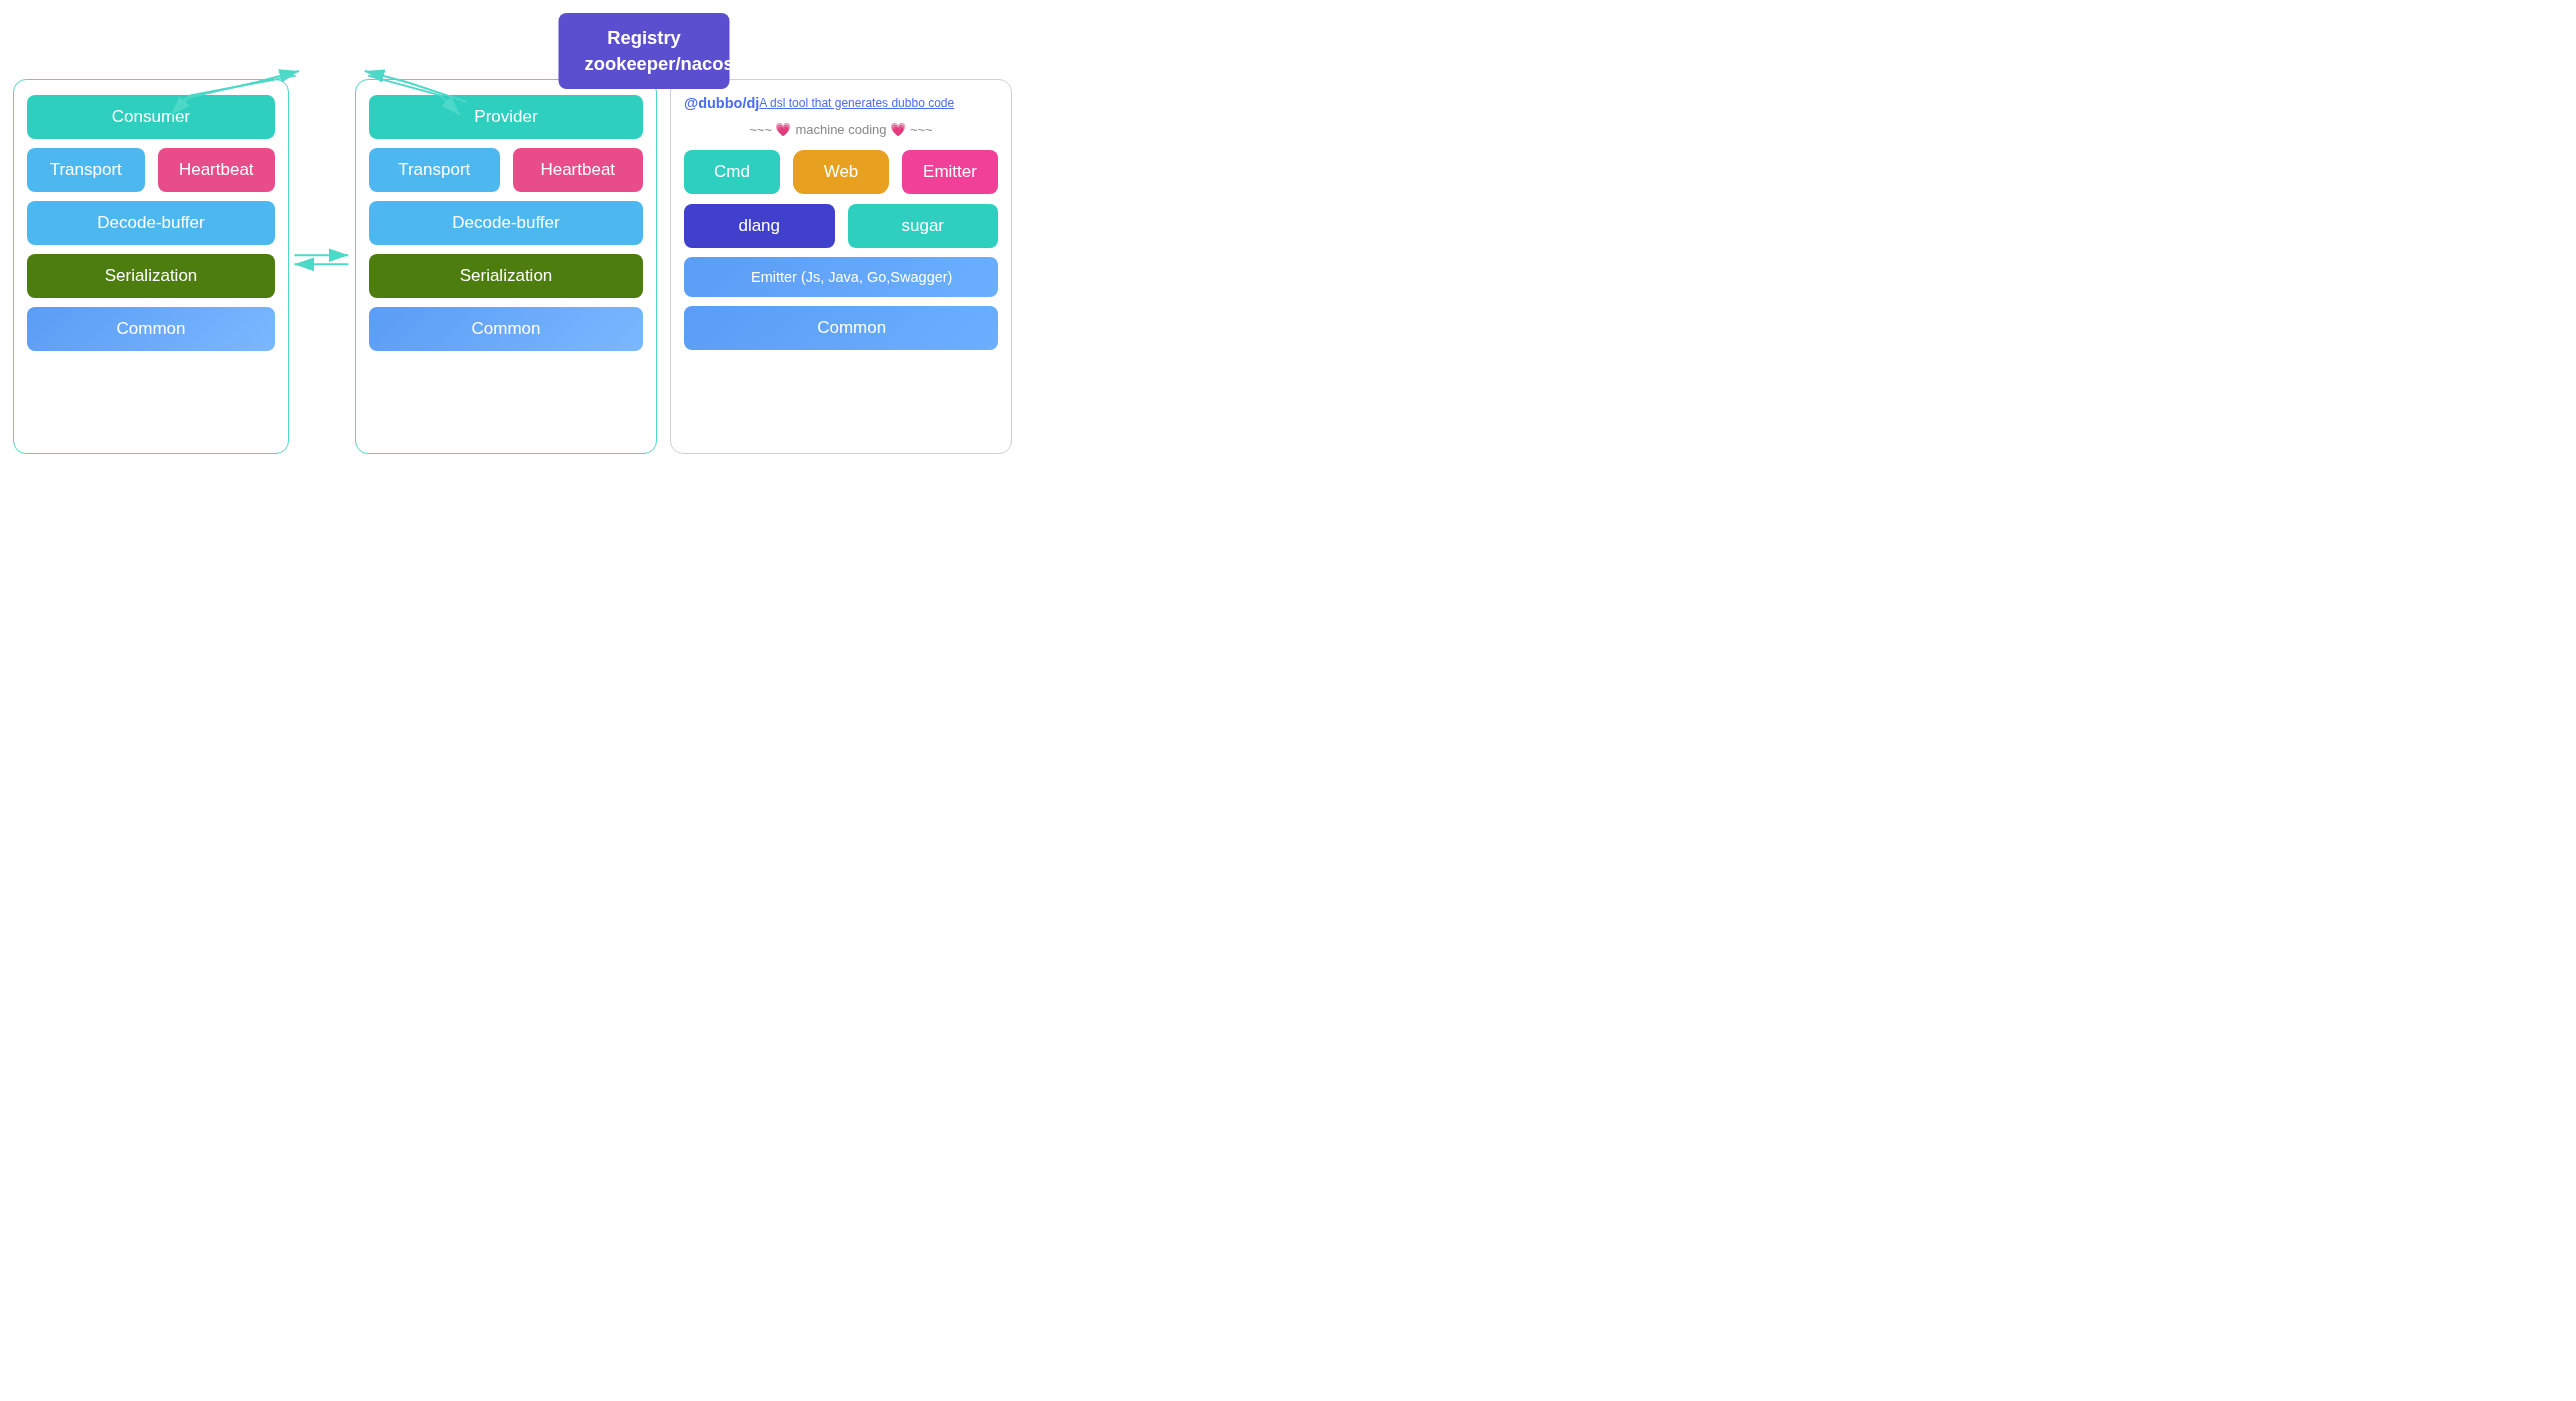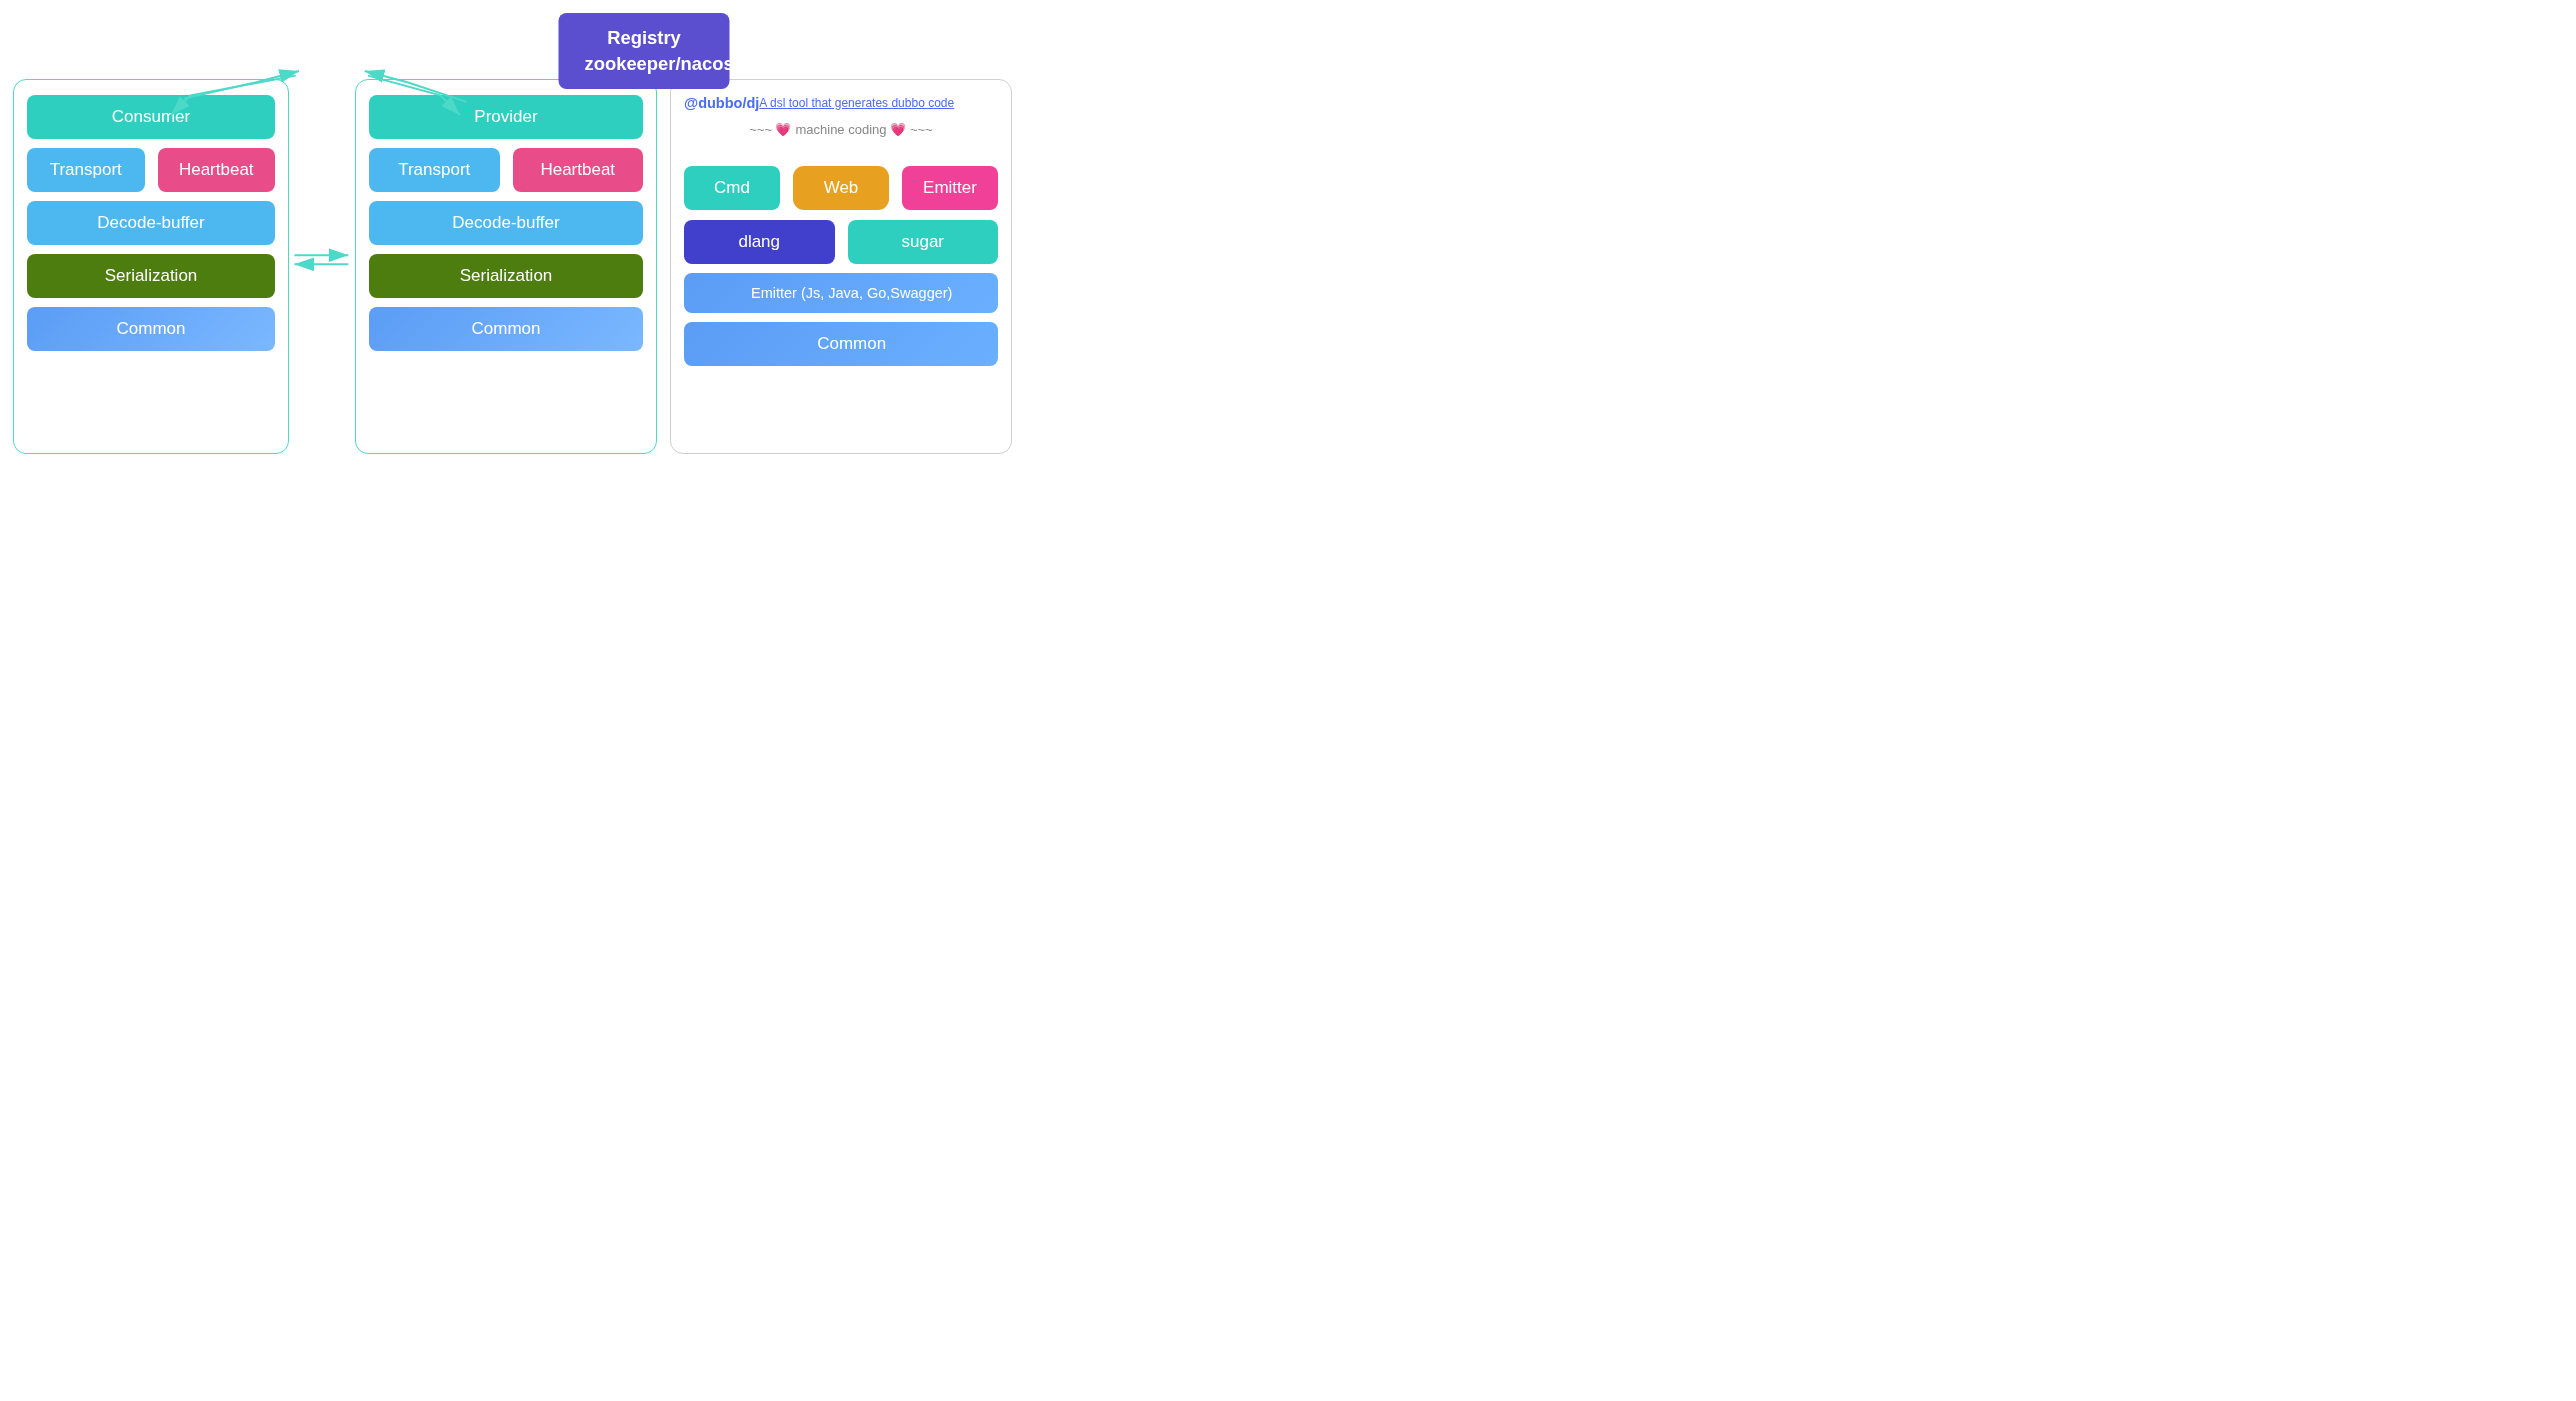--- a/index.html
+++ b/index.html
@@ -129,21 +129,21 @@
     }
     .dubbo-subtitle {
       font-size: 12px;
       color: #4a6cf7;
       text-decoration: underline;
     }
     .dubbo-tagline {
       font-size: 13px;
       color: #888;
       text-align: center;
-      margin-bottom: 20px;
+      margin-bottom: 4px;
     }
 
   </style>
 </head>
 <body>
 
 <div class="diagram-container">
 
   <div class="registry-box">
     <div>Registry</div>

